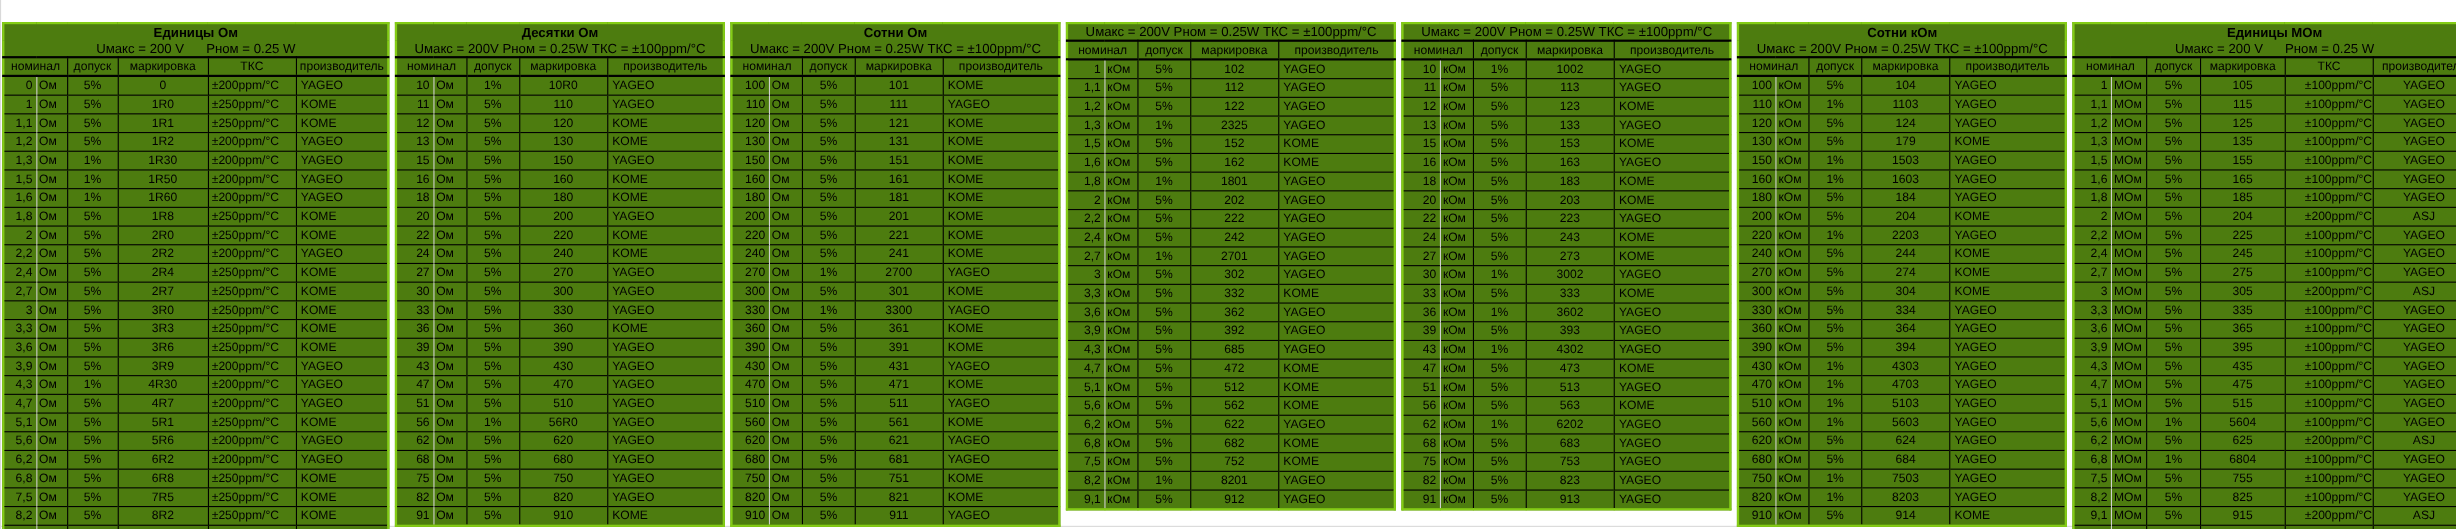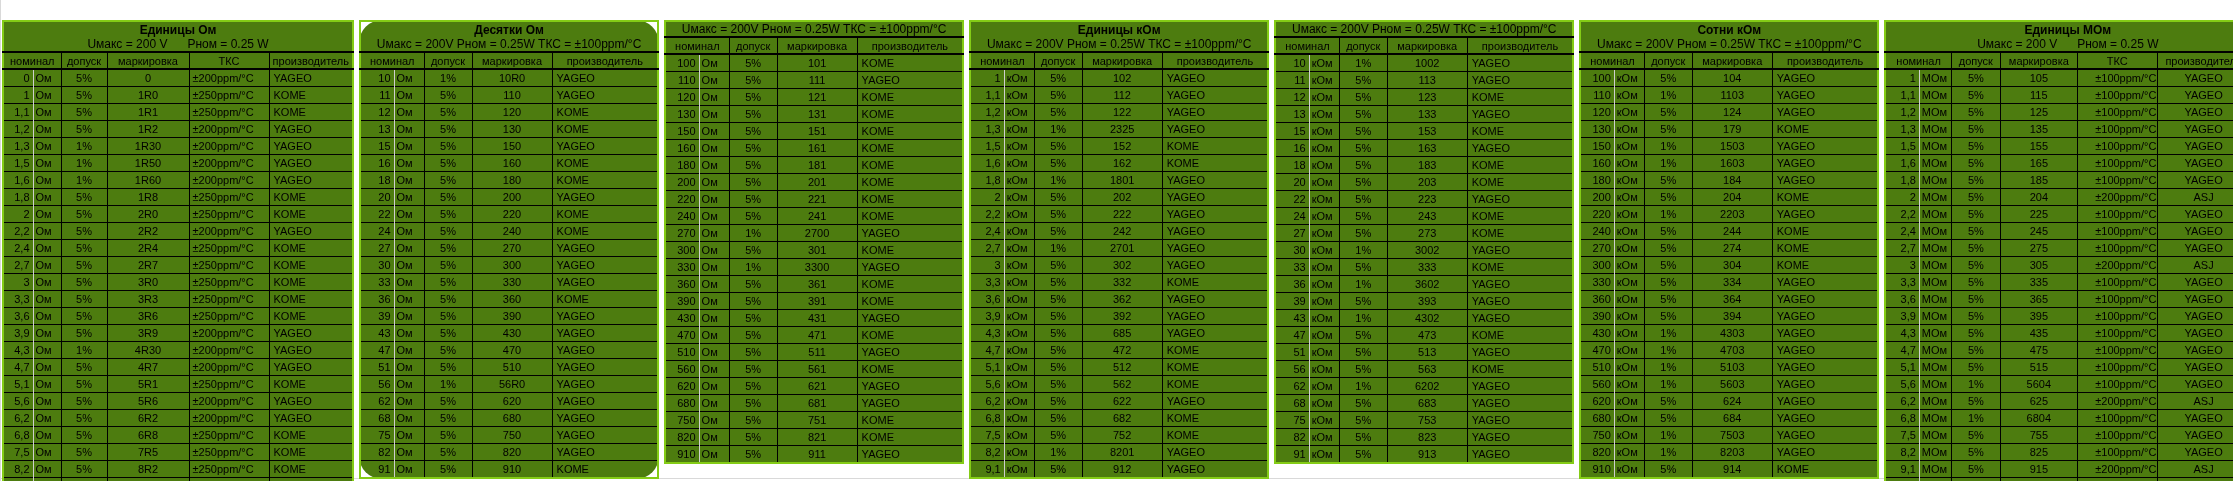--- a/index.html
+++ b/index.html
@@ -254,21 +254,21 @@
         <tr>
           <td class="c-val">9,1</td>
           <td class="c-unit">Ом</td>
           <td class="c-tol">5%</td>
           <td class="c-mark">9R1</td>
           <td class="c-tks">±250ppm/°C</td>
           <td class="c-mfr">KOME</td>
         </tr>
       </tbody>
     </table>
-    <table style="width: 298px; border-radius: 23px;">
+    <table style="width: 298px;">
       <colgroup>
         <col style="width: 34px;">
         <col style="width: 30px;">
         <col style="width: 48px;">
         <col style="width: 80px;">
         <col style="width: 106px;">
       </colgroup>
       <thead>
         <tr>
           <th class="gtitle" colspan="5">Десятки Ом</th>
@@ -457,20 +457,23 @@
     <table style="width: 298px;">
       <colgroup>
         <col style="width: 34px;">
         <col style="width: 30px;">
         <col style="width: 48px;">
         <col style="width: 80px;">
         <col style="width: 106px;">
       </colgroup>
       <thead>
         <tr>
+          <th class="gtitle" colspan="5">Сотни Ом</th>
+        </tr>
+        <tr>
           <th class="gsub" colspan="5">Uмакс = 200V Pном = 0.25W ТКС = ±100ppm/°C</th>
         </tr>
         <tr class="colhead">
           <th colspan="2">номинал</th>
           <th>допуск</th>
           <th>маркировка</th>
           <th>производитель</th>
         </tr>
       </thead>
       <tbody>
@@ -646,23 +649,20 @@
     </table>
     <table style="width: 298px;">
       <colgroup>
         <col style="width: 34px;">
         <col style="width: 30px;">
         <col style="width: 48px;">
         <col style="width: 80px;">
         <col style="width: 106px;">
       </colgroup>
       <thead>
-        <tr>
-          <th class="gtitle" colspan="5">Единицы кОм</th>
-        </tr>
         <tr>
           <th class="gsub" colspan="5">Uмакс = 200V Pном = 0.25W ТКС = ±100ppm/°C</th>
         </tr>
         <tr class="colhead">
           <th colspan="2">номинал</th>
           <th>допуск</th>
           <th>маркировка</th>
           <th>производитель</th>
         </tr>
       </thead>

